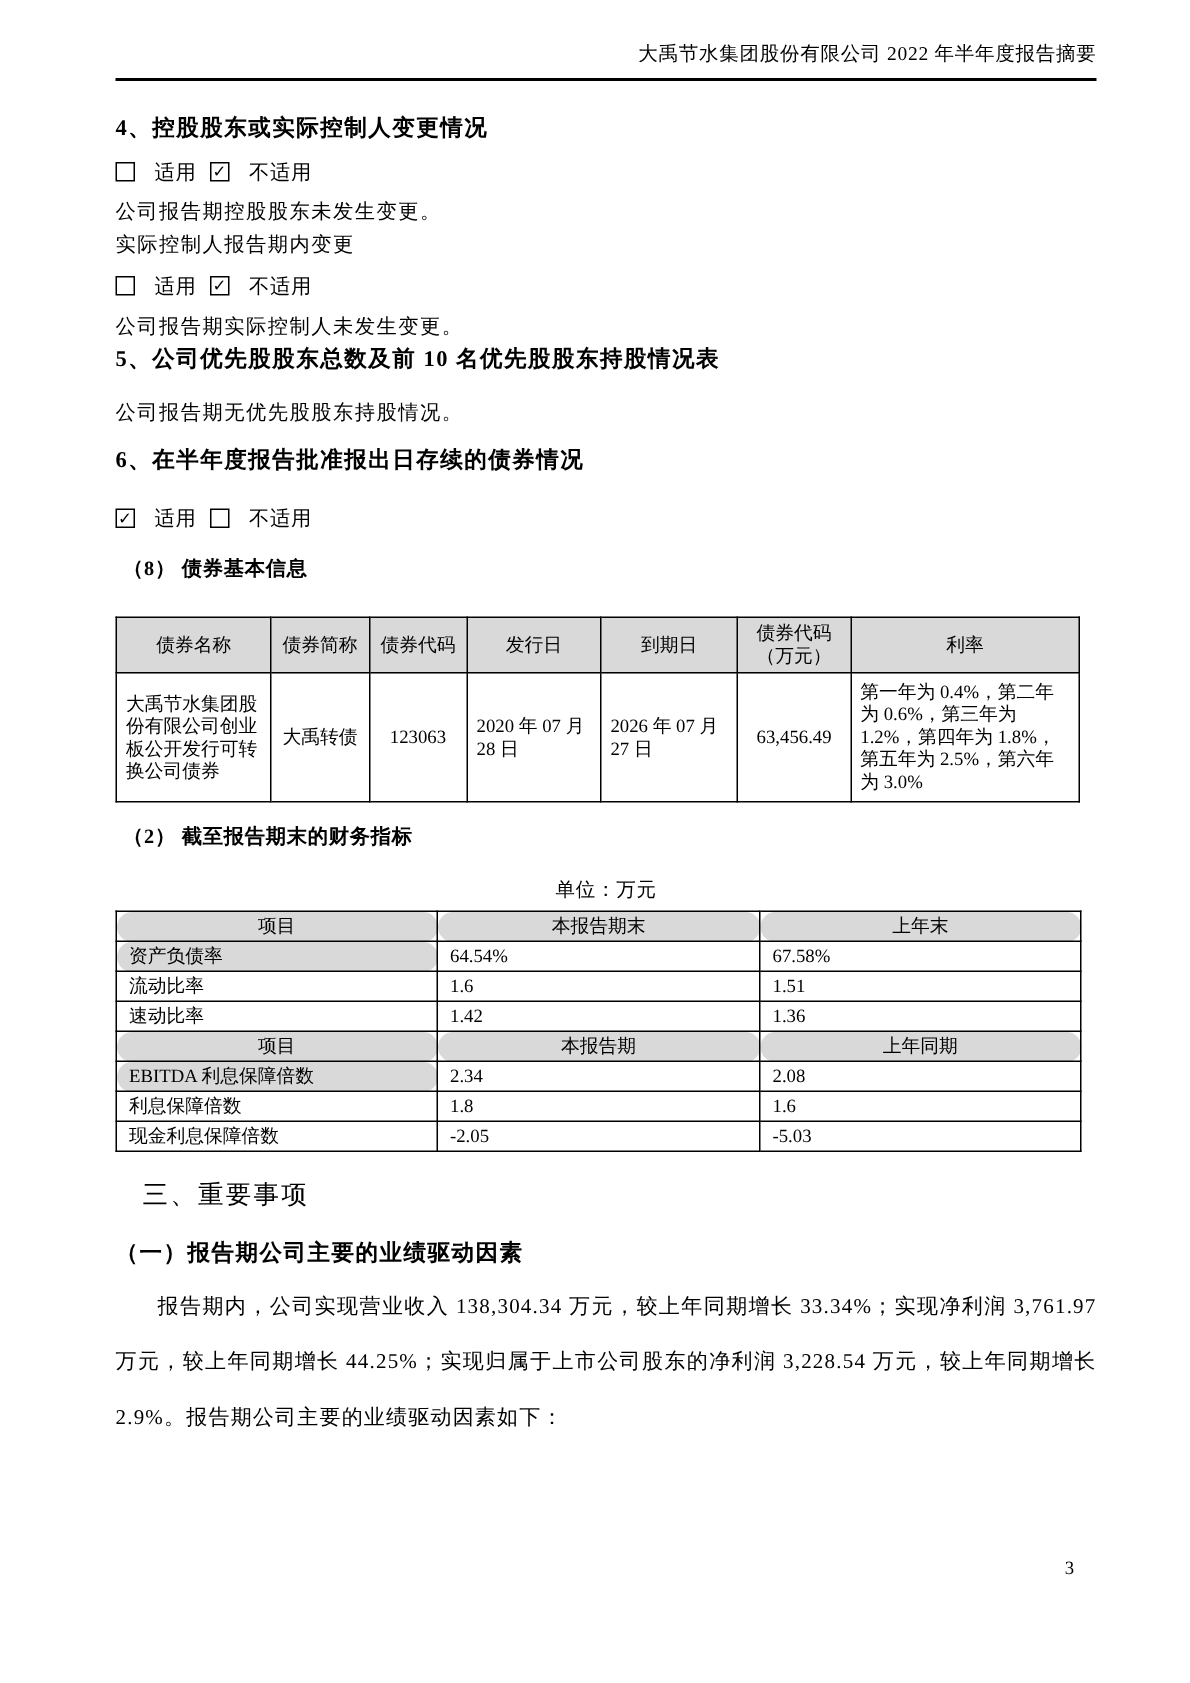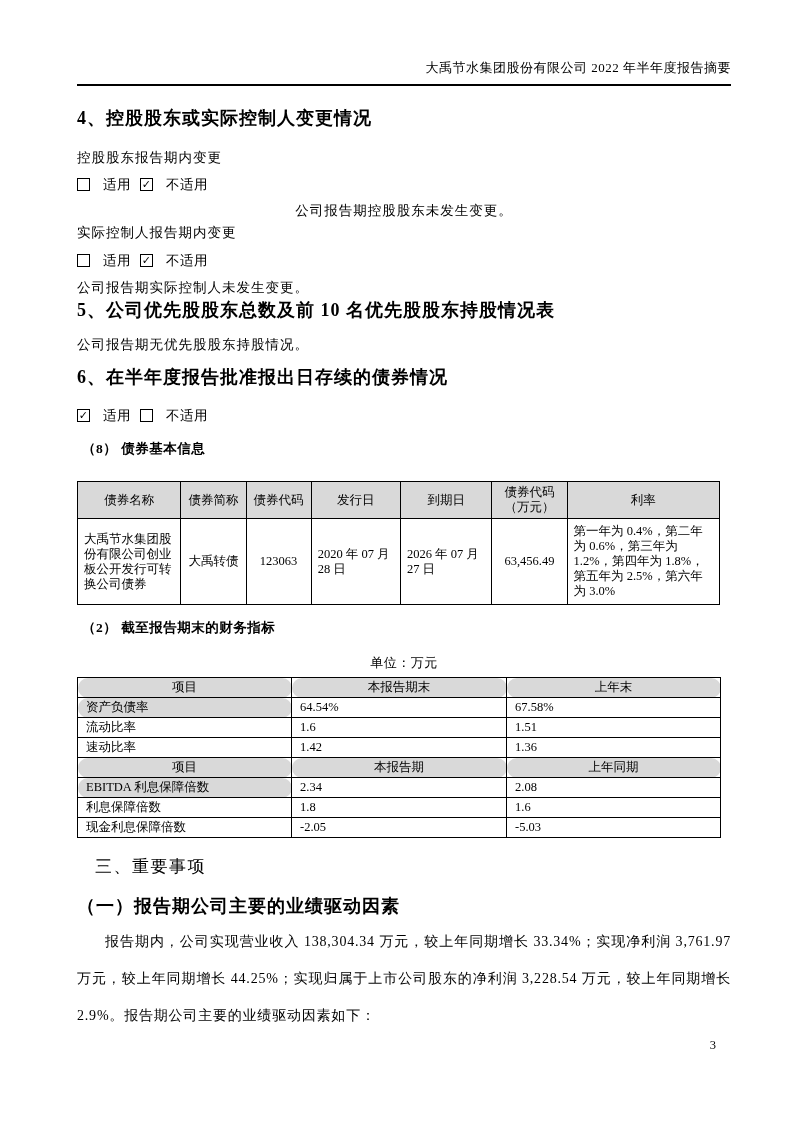--- a/index.html
+++ b/index.html
@@ -4,25 +4,25 @@
 <style>
   html,body{margin:0;padding:0;}
   body{
     width:793px;height:1122px;background:#ffffff;color:#000;
     font-family:"Liberation Serif","DejaVu Serif",serif;
     position:relative;overflow:hidden;
   }
   .content{position:absolute;left:77px;top:0;width:654px;}
 
   .doc-header{
-    padding-top:60px;padding-bottom:9px;border-bottom:2px solid #000;
+    padding-top:28px;padding-bottom:9px;border-bottom:2px solid #000;
     text-align:right;font-size:13px;letter-spacing:0.5px;line-height:15px;
   }
 
-  .h-num{font-size:18px;font-weight:bold;letter-spacing:1px;line-height:18px;margin:0;}
+  .h-num{font-size:15px;font-weight:bold;letter-spacing:1px;line-height:18px;margin:0;}
   .h-sub{font-size:13.5px;font-weight:bold;letter-spacing:0.5px;line-height:16px;margin:0;}
   .h-major{font-size:17px;font-weight:normal;letter-spacing:1.5px;line-height:20px;margin:18px;}
   .line{font-size:13.5px;line-height:15px;letter-spacing:1px;margin:0;}
 
   .check-line{font-size:13.5px;line-height:15px;letter-spacing:0.5px;display:flex;align-items:center;}
   .cb-item{display:inline-flex;align-items:center;margin-right:9px;gap:12px;}
   .cb-box{
     display:inline-block;width:11px;height:11px;border:1px solid #000;
     font-size:11px;line-height:11px;text-align:center;margin-right:1px;
     font-family:"DejaVu Sans",sans-serif;overflow:visible;
@@ -50,32 +50,31 @@
 </head>
 <body>
 
 <div class="content">
 
   <div class="doc-header">
     <span>大禹节水集团股份有限公司 2022 年半年度报告摘要</span>
   </div>
 
   <p class="h-num" style="margin-top:23px;">4、控股股东或实际控制人变更情况</p>
-  <p class="line" style="margin-top:23px;">控股股东报告期内变更</p>
   <div class="check-line" style="margin-top:12px;">
     <span class="cb-item">
         <span class="cb-box"></span>
         <span>适用</span>
       </span>
     <span class="cb-item">
         <span class="cb-box">✓</span>
         <span>不适用</span>
       </span>
   </div>
-  <p class="line" style="margin-top:11px;text-align:center;">公司报告期控股股东未发生变更。</p>
+  <p class="line" style="margin-top:11px;">公司报告期控股股东未发生变更。</p>
   <p class="line" style="margin-top:7px;">实际控制人报告期内变更</p>
   <div class="check-line" style="margin-top:13px;">
     <span class="cb-item">
         <span class="cb-box"></span>
         <span>适用</span>
       </span>
     <span class="cb-item">
         <span class="cb-box">✓</span>
         <span>不适用</span>
       </span>

